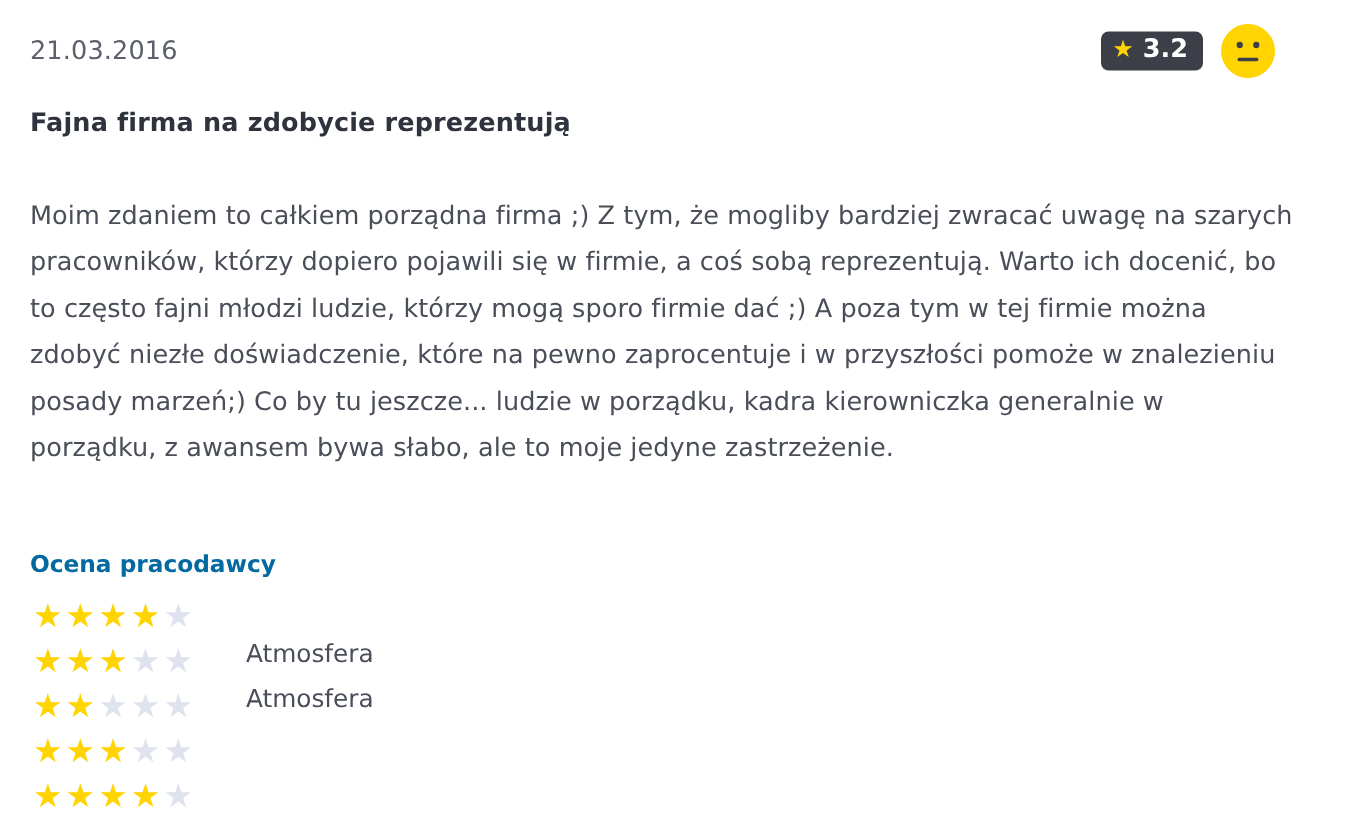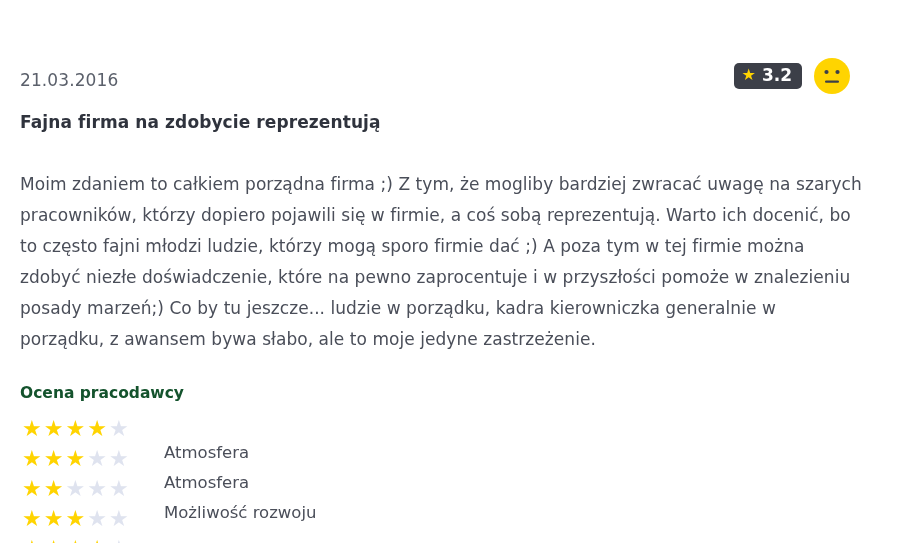--- a/index.html
+++ b/index.html
@@ -15,24 +15,23 @@
     overflow: hidden;
   }
   .review {
     position: relative;
     padding: 14px 20px 0 20px;
     box-sizing: border-box;
     width: 900px;
   }
   .top-row {
     display: flex;
-    align-items: flex-end;
+    align-items: center;
     justify-content: space-between;
     height: 40px;
-    margin-top: 40px;
   }
   .date {
     font-size: 17px;
     color: #5b606b;
     line-height: 28px;
     letter-spacing: 0.1px;
   }
   .badges {
     display: flex;
     align-items: center;
@@ -83,22 +82,22 @@
     font-size: 17px;
     line-height: 31px;
     color: #4a4e59;
     margin-top: 37px;
     max-width: 845px;
     letter-spacing: 0.05px;
   }
   .ratings-heading {
     font-size: 15.5px;
     font-weight: bold;
-    color: #14532d;
-    margin-top: 29px;
+    color: #0369a1;
+    margin-top: 52px;
   }
   .rating-list {
     margin-top: 12px;
   }
   .rating-row {
     display: flex;
     align-items: center;
     height: 30px;
   }
   .stars {
@@ -179,21 +178,20 @@
     </div>
 
     <div class="rating-row">
       <div class="stars">
         <span class="s on">★</span>
         <span class="s on">★</span>
         <span class="s">★</span>
         <span class="s">★</span>
         <span class="s">★</span>
       </div>
-      <div class="rating-label">Możliwość rozwoju</div>
     </div>
 
     <div class="rating-row">
       <div class="stars">
         <span class="s on">★</span>
         <span class="s on">★</span>
         <span class="s on">★</span>
         <span class="s">★</span>
         <span class="s">★</span>
       </div>

